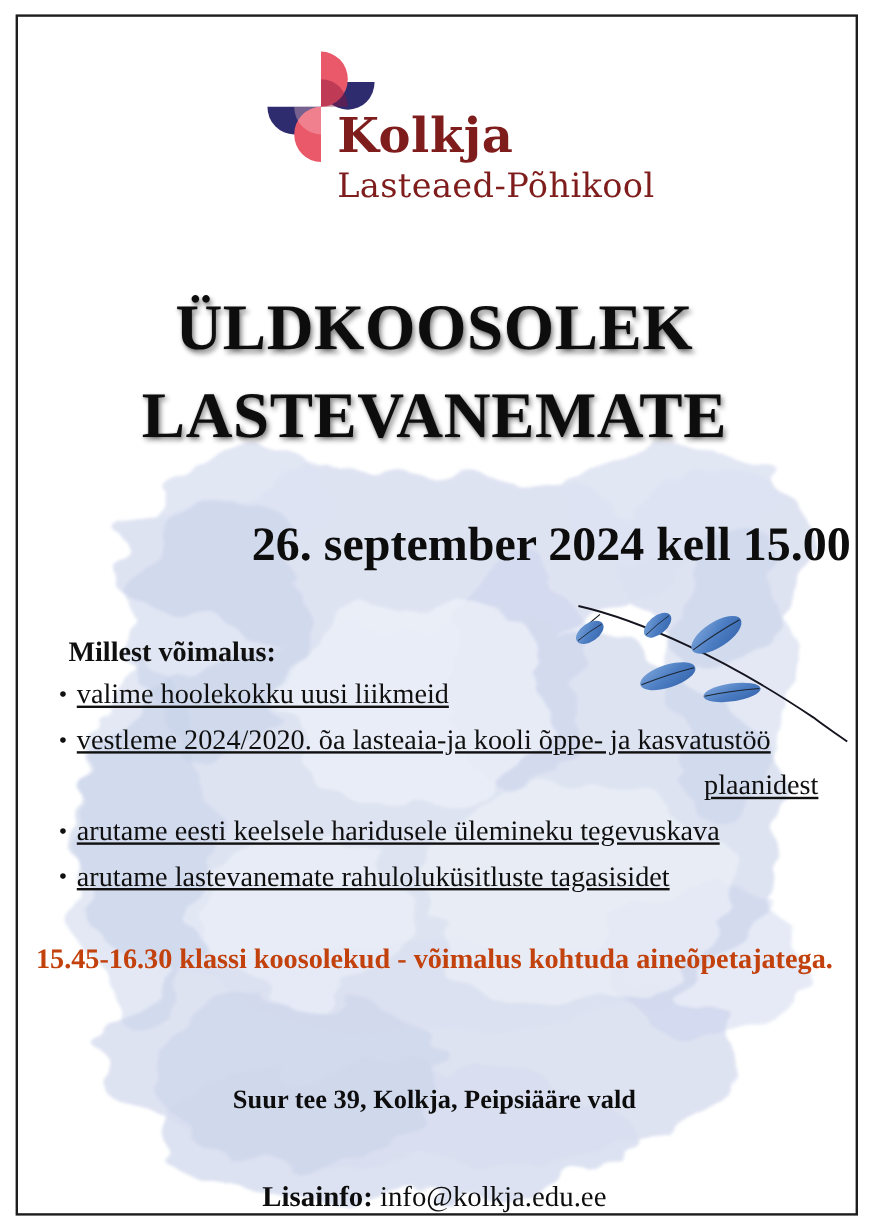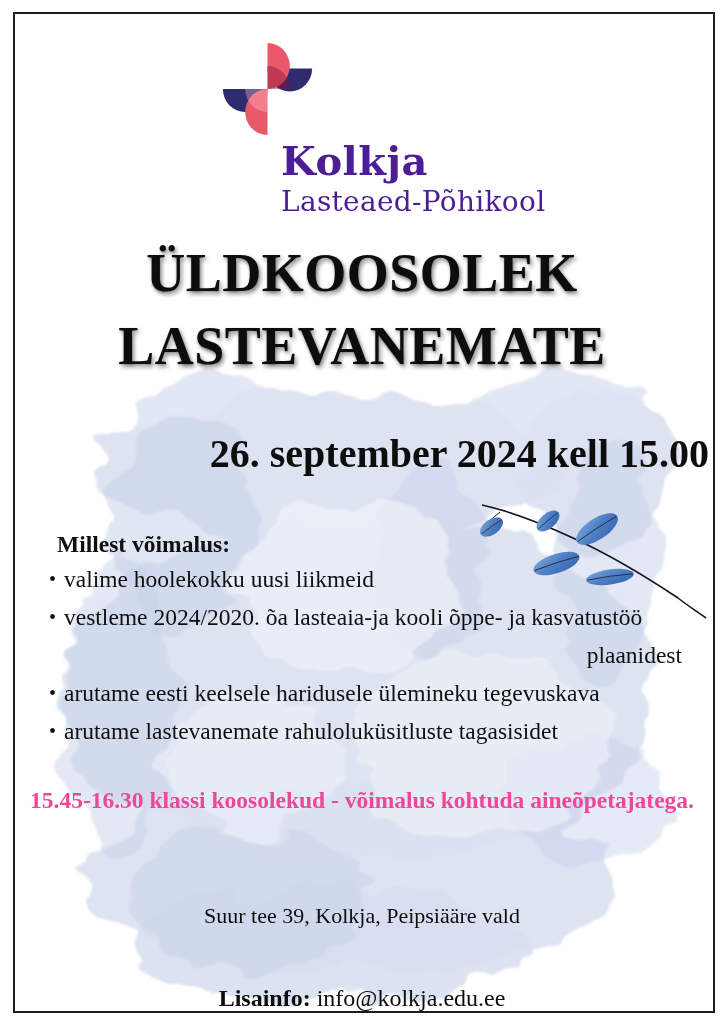--- a/index.html
+++ b/index.html
@@ -10,21 +10,21 @@
   .frame {
     position:absolute; left:13px; top:12px; width:698px; height:997px;
     border:2px solid #1d1d1d; z-index:5; pointer-events:none;
   }
   .layer { position:absolute; left:0; top:0; }
   #watercolor { z-index:0; }
   #branch { z-index:1; }
 
   
   .logo-mark { position:absolute; left:220px; top:40px; width:95px; height:98px; z-index:2; }
-  .logo-text { position:absolute; left:281px; top:94px; z-index:2; color:#4c1d95;margin-top:47px; }
+  .logo-text { position:absolute; left:281px; top:94px; z-index:2; color:#7f1d1d; }
   .logo-name { font-family:"DejaVu Serif", serif; font-weight:bold; font-size:40px; line-height:40px; letter-spacing:0.5px; }
   .logo-sub  { font-family:"DejaVu Serif", serif; font-weight:normal; font-size:28px; line-height:32px; margin-top:5px; letter-spacing:0.3px; }
 
   
   .title {
     position:absolute; left:15px; top:237px; width:694px; margin:0; z-index:2;
     text-align:center; font-weight:bold; font-size:54px; line-height:73px;
     letter-spacing:0.5px; color:#0d0d0d;
     text-shadow:2px 3px 4px rgba(0,0,0,0.45), 0 1px 2px rgba(0,0,0,0.25);
   }
@@ -37,40 +37,40 @@
 
   
   .agenda-heading {
     position:absolute; left:57px; top:530px; z-index:2;
     font-weight:bold; font-size:23.5px; line-height:28px;
   }
   .agenda-list {
     position:absolute; left:42px; top:560px; width:640px; z-index:2;
     margin:0; padding:0; list-style:none; font-size:23.5px; line-height:38px;
   }
-  .agenda-list li { position:relative; padding-left:22px; }
+  .agenda-list li { position:relative; padding-left:22px;text-decoration:underline; }
   .agenda-list li::before {
     content:"\2022"; position:absolute; left:7px; top:0; font-size:20px; line-height:38px;
   }
   .li-line1 { white-space:nowrap; }
   .li-line2 { display:block; white-space:nowrap;text-align:right; }
 
   
   .note {
     position:absolute; left:15px; top:785px; width:694px; z-index:2;
     text-align:center; font-weight:bold; font-size:23.5px; line-height:30px;
-    white-space:nowrap; color:#ec4899;
+    white-space:nowrap; color:#c2410c;
   }
 
   
   .footer {
     position:absolute; left:15px; top:899px; width:694px; z-index:2;
     text-align:center; font-size:23px; line-height:34px; color:#0d0d0d;
   }
-  .footer .address { font-weight:normal; font-size:22px; }
+  .footer .address { font-weight:bold; font-size:22px; }
   .footer .contact { font-size:24px;margin-top:48px; }
   .footer .contact .lbl { font-weight:bold; }
 </style>
 </head>
 <body>
 
 <div class="poster">
 
   <svg id="watercolor" class="layer" width="724" height="1024" viewBox="0 0 724 1024">
     <defs>

